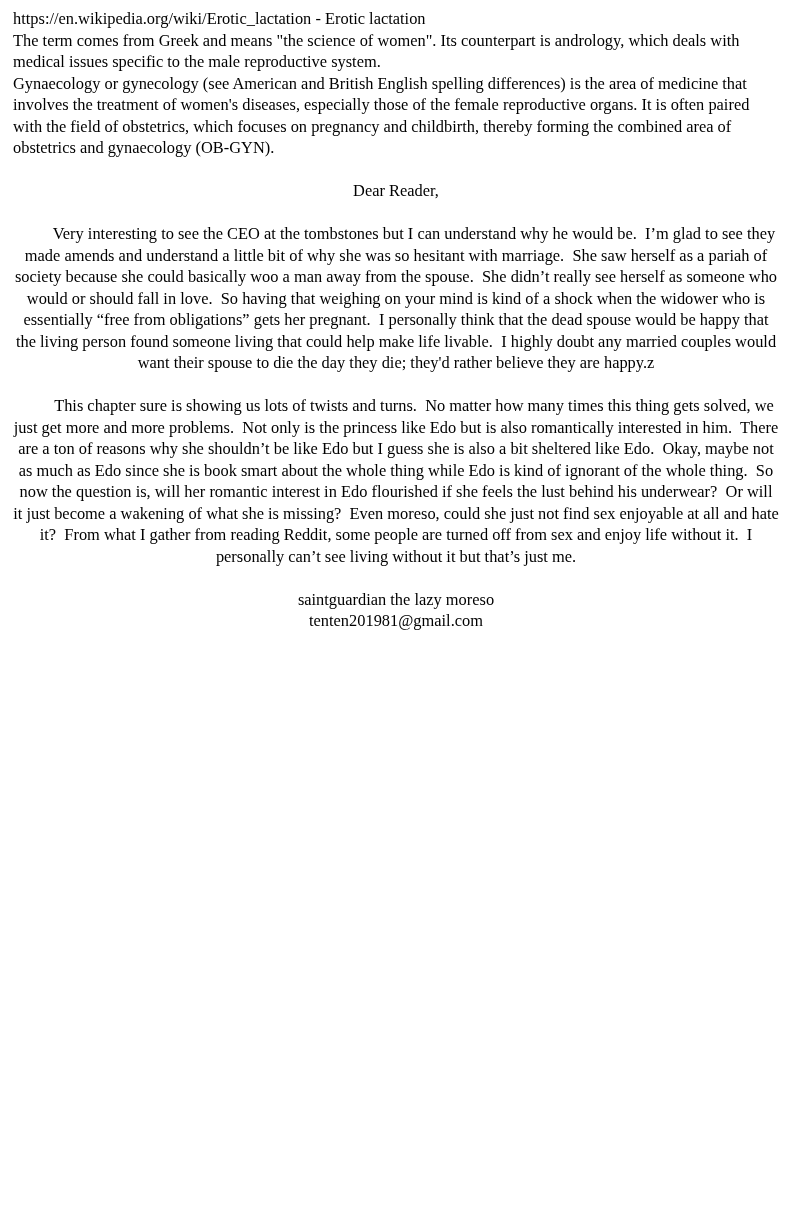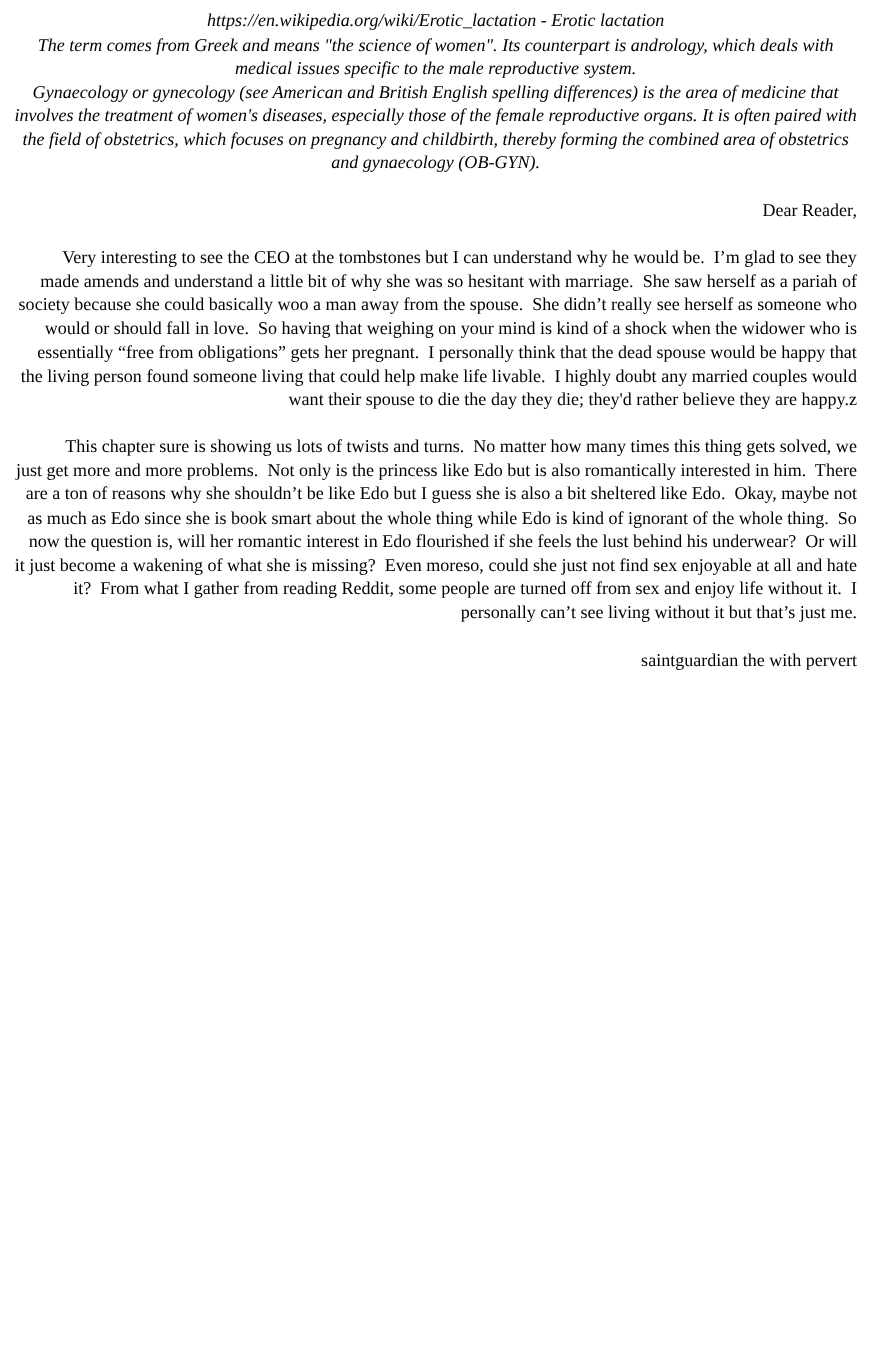--- a/index.html
+++ b/index.html
@@ -16,30 +16,29 @@
     font-size: 16.4px;
     line-height: 21.5px;
   }
   .page {
     box-sizing: border-box;
     width: 792px;
     height: 1224px;
     padding: 8px 13px 0 13px;
   }
   .header-block {
-    text-align: center;
-    font-style: italic;
+    text-align: left;
   }
   p {
     margin: 0;
     padding: 0;
     white-space: pre-wrap;
   }
   .letter-block {
-    text-align: right;
+    text-align: center;
   }
   .mt-line {
     margin-top: 21.5px;
   }
   .indent {
     text-indent: 36px;
   }
 </style>
 </head>
 <body>
@@ -55,17 +54,18 @@
   <div class="letter-block">
     <p class="mt-line">Dear Reader,</p>
 
     <p class="mt-line indent">Very interesting to see the CEO at the tombstones but I can understand why he would be.  I’m glad to see they made amends and understand a little bit of why she was so hesitant with marriage.  She saw herself as a pariah of society because she could basically woo a man away from the spouse.  She didn’t really see herself as someone who would or should fall in love.  So having that weighing on your mind is kind of a shock when the widower who is essentially “free from obligations” gets her pregnant.  I person­ally think that the dead spouse would be happy that the living person found someone living that could help make life livable.  I highly doubt any married couples would want their spouse to die the day they die; they'd rather believe they are happy.z</p>
 
     <p class="mt-line indent">This chapter sure is showing us lots of twists and turns.  No matter how many times this thing gets solved, we just get more and more problems.  Not only is the princess like Edo but is also romantically interested in him.  There are a ton of reasons why she shouldn’t be like Edo but I guess she is also a bit sheltered like Edo.  Okay, maybe not as much as Edo since she is book smart about the whole thing while Edo is kind of ignorant of the whole thing.  So now the question is, will her romantic interest in Edo flourished if she feels the lust behind his underwear?  Or will it just become a wakening of what she is missing?  Even moreso, could she just not find sex enjoyable at all and hate it?  From what I gather from reading Reddit, some people are turned off from sex and enjoy life without it.  I personally can’t see living without it but that’s just me.</p>
 
 
 
     <div class="mt-line">
-      <p>saintguardian the with pervert</p>
+      <p>saintguardian the lazy moreso</p>
+      <p>tenten201981@gmail.com</p>
     </div>
   </div>
 
 </div>
 
 </body></html>

